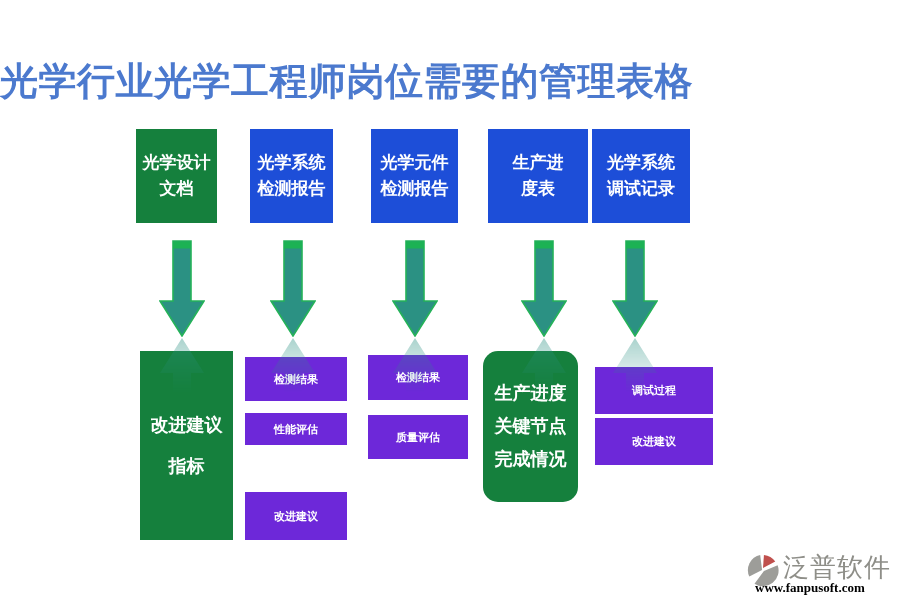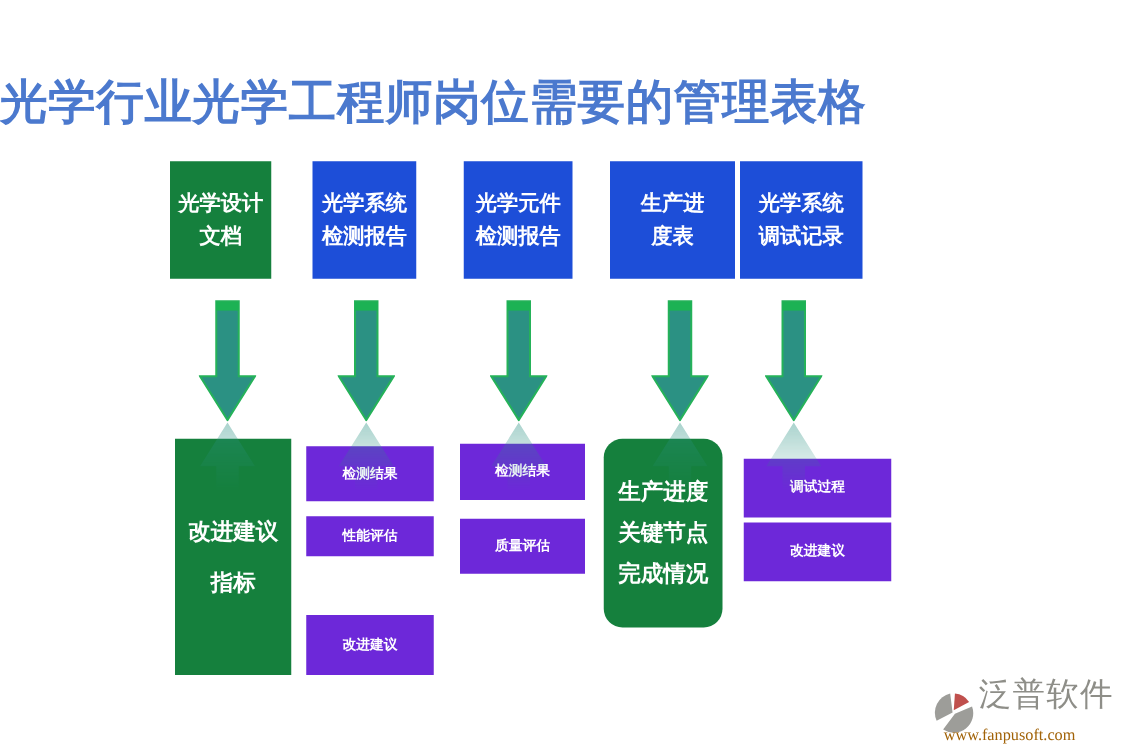--- a/index.html
+++ b/index.html
@@ -24,26 +24,26 @@
   .lh-wide{line-height:2.25;}
   .lh-mid{line-height:1.85;}
   .arrow, .arrow-reflection{position:absolute;width:46px;height:97px;z-index:2;}
   .arrow-reflection{
     top:337px;opacity:.45;transform:scaleY(-1);z-index:3;
     -webkit-mask-image:linear-gradient(to bottom, rgba(0,0,0,0) 42%, rgba(0,0,0,.9) 100%);
     mask-image:linear-gradient(to bottom, rgba(0,0,0,0) 42%, rgba(0,0,0,.9) 100%);
   }
   .wm-icon{position:absolute;left:746px;top:553px;width:34px;height:34px;}
   .wm-brand{
-    position:absolute;left:783px;top:538px;font-size:26px;color:#8E8E88;
+    position:absolute;left:783px;top:550px;font-size:26px;color:#8E8E88;
     letter-spacing:1px;z-index:4;
   }
   .wm-url{
-    position:absolute;left:755px;top:580px;font-size:13px;color:#a16207;
-    font-family:"Liberation Serif", serif;font-weight:normal;z-index:4;
+    position:absolute;left:755px;top:580px;font-size:13px;color:#000000;
+    font-family:"Liberation Serif", serif;font-weight:bold;z-index:4;
   }
 </style>
 </head>
 <body>
 
 <div class="title">光学行业光学工程师岗位需要的管理表格</div>
 
 <div class="box src yellow" style="left:136px;top:129px;width:81px;height:94px;">光学设计
 文档</div>
 <div class="box src green" style="left:250px;top:129px;width:83px;height:94px;">光学系统

